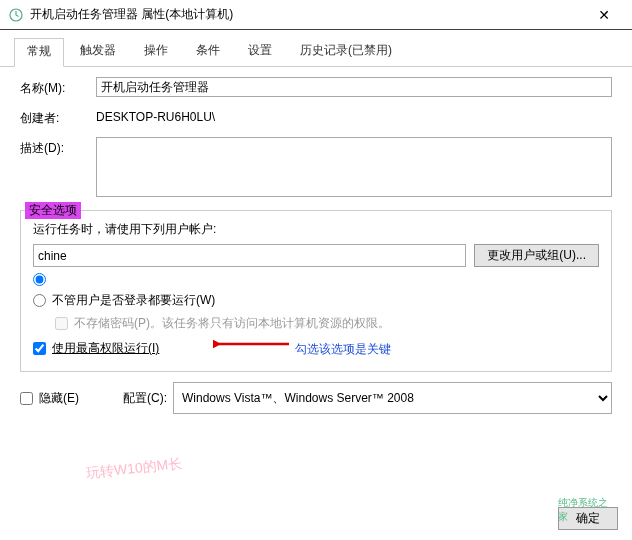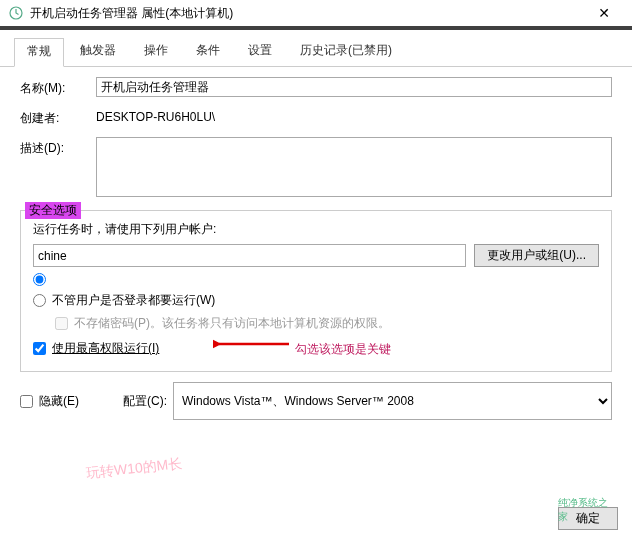--- a/index.html
+++ b/index.html
@@ -1,17 +1,17 @@
 <!DOCTYPE html>
 <html><head>
 <meta charset="utf-8">
 <style>
 * { box-sizing: border-box; font-family: "Microsoft YaHei", "Segoe UI", sans-serif; font-size: 12px; }
 body { margin: 0; padding: 0; background: #fff; width: 632px; height: 540px; position: relative; }
-.titlebar { display: flex; align-items: center; height: 30px; padding: 0 8px; border-bottom: 4px solid #404040; }
+.titlebar { display: flex; align-items: center; height: 30px; padding: 0 8px; border-bottom: 1px solid #404040; }
 .titlebar .icon { width: 16px; height: 16px; margin-right: 6px; display: inline-flex; align-items: center; justify-content: center; }
 .titlebar .title { flex: 1; }
 .titlebar .close { width: 40px; text-align: center; font-size: 14px; cursor: pointer; }
 .tabs { display: flex; padding: 8px 14px 0 14px; border-bottom: 1px solid #ccc; }
 .tab { padding: 4px 12px 6px; margin-right: 4px; cursor: pointer; color: #333; position: relative; }
 .tab.active { border: 1px solid #ccc; border-bottom: 1px solid #fff; background: #fff; margin-bottom: -1px; }
 .content { padding: 10px 20px; }
 .row { display: flex; align-items: flex-start; margin-bottom: 10px; }
 .label { width: 76px; padding-top: 3px; }
 .value { flex: 1; }
@@ -21,24 +21,24 @@
 .groupbox { border: 1px solid #ccc; padding: 10px 12px 8px; margin-top: 8px; position: relative; }
 .groupbox-title { position: absolute; top: -9px; left: 4px; background: #d946ef; padding: 0 4px; }
 .account-row { display: flex; gap: 8px; }
 .account-input { flex: 1; padding: 2px 4px; border: 1px solid #aaa; }
 .btn { padding: 2px 12px; border: 1px solid #999; background: #e5e5e5; cursor: pointer; min-width: 80px; }
 .radio-row, .check-row { display: flex; align-items: center; margin: 6px 0; gap: 6px; }
 .sub-check { margin-left: 22px; color: #9a9a9a; }
 .sub-check input { accent-color: #999; }
 .annotation-arrow { position: relative; text-decoration: underline; }
 .arrow-svg { position: absolute; left: 180px; top: -6px; pointer-events: none; }
-.annotation-text { color: #be185d; position: absolute; left: 262px; top: 1px; }
+.annotation-text { color: #1d4ed8; position: absolute; left: 262px; top: 1px; }
 .bottom-row { display: flex; align-items: center; margin-top: 10px; gap: 6px; }
 .bottom-row .config-label { margin-left: 38px; }
-.select { flex: 1; padding: 2px 4px; border: 1px solid #aaa; background: #fff; height: 38px; }
+.select { flex: 1; padding: 2px 4px; border: 1px solid #aaa; background: #fff; height: 32px; }
 .footer { position: absolute; bottom: 10px; right: 14px; display: flex; gap: 8px; align-items: center; }
 .watermark { position: absolute; left: 86px; top: 460px; color: rgba(255,128,160,0.55); font-size: 14px; transform: rotate(-6deg); pointer-events: none; }
 .brand { position: absolute; right: 6px; bottom: 6px; color: #5b8; font-size: 10px; }
 input[type=radio], input[type=checkbox] { margin: 0; }
 </style>
 </head>
 <body>
 
 <div class="titlebar">
   <span class="icon">

